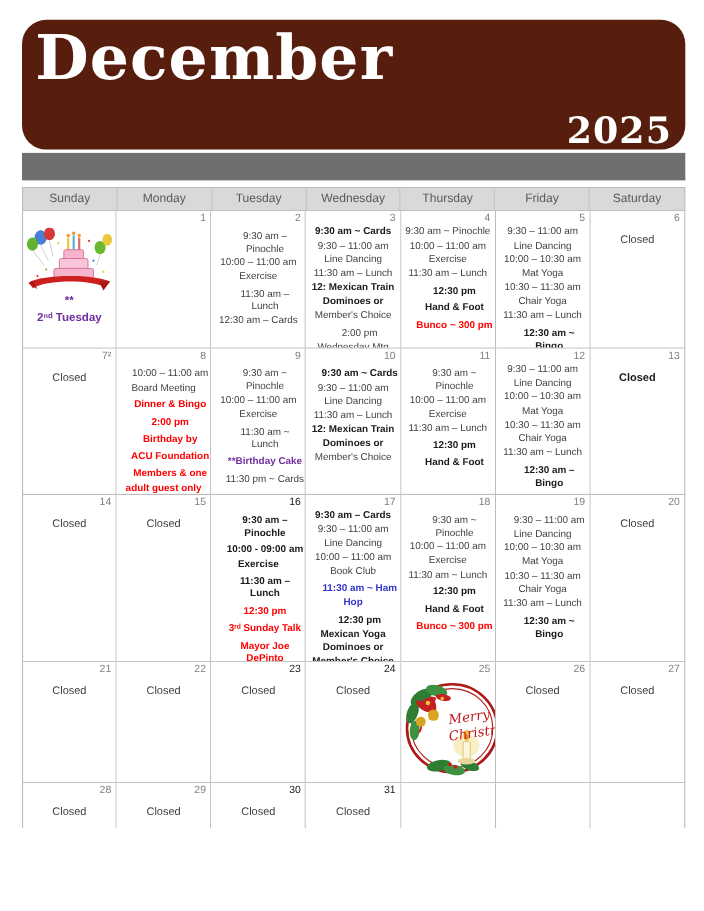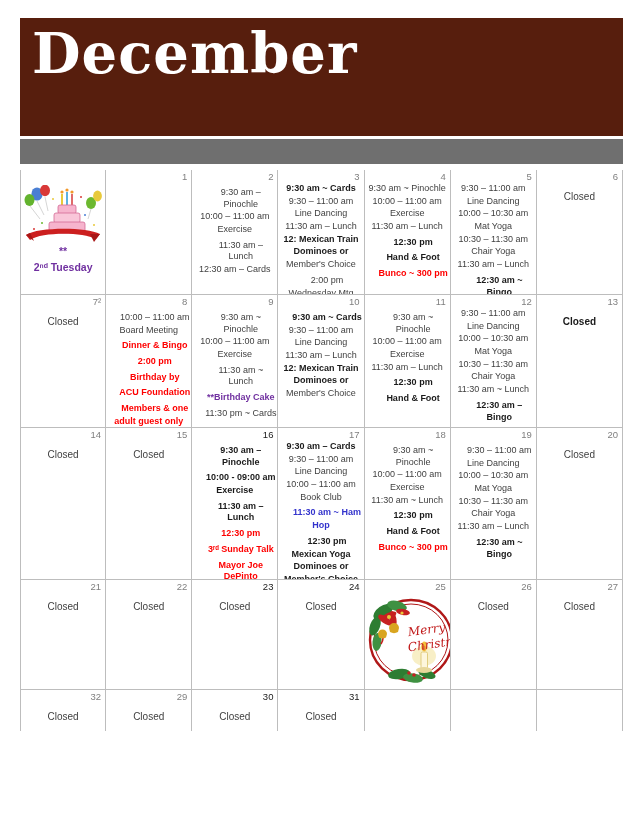--- a/index.html
+++ b/index.html
@@ -1,20 +1,20 @@
 <!DOCTYPE html>
 <html><head>
 <meta charset="utf-8">
 <style>
   html,body{margin:0;padding:0;background:#ffffff;}
   .page{position:relative;width:640px;height:828px;background:#ffffff;overflow:hidden;
         font-family:"Liberation Sans","DejaVu Sans",sans-serif;}
 
   
-  .banner{position:absolute;left:20px;top:18px;width:603px;height:118px;background:#571e0d;}
+  .banner{position:absolute;left:20px;top:18px;width:603px;height:118px;background:#571e0d;border-radius:22px;}
   .month-title{position:absolute;left:12px;top:2px;color:#ffffff;
         font-family:"DejaVu Serif","Liberation Serif",serif;font-weight:bold;
         font-size:56px;letter-spacing:1px;}
   .year-label{position:absolute;right:12px;bottom:-2px;color:#ffffff;
         font-family:"DejaVu Serif","Liberation Serif",serif;font-weight:bold;
         font-size:33px;letter-spacing:1px;}
   .gray-bar{position:absolute;left:20px;top:139px;width:603px;height:25px;background:#6f6f6f;}
 
   
   .calendar{position:absolute;left:20px;top:170px;width:603px;}
@@ -47,25 +47,35 @@
   .birthday-art{display:block;margin:2px auto 2px auto;}
   .christmas-art{display:block;margin:1px auto 0 auto;}
 </style>
 </head>
 <body>
 
 <div class="page">
 
   <div class="banner">
     <div class="month-title">December</div>
+    <div class="year-label">2025</div>
   </div>
 
   <div class="gray-bar"></div>
 
   <div class="calendar">
+    <div class="weekday-row" id="weekday-row">
+        <div class="wd">Sunday</div>
+        <div class="wd">Monday</div>
+        <div class="wd">Tuesday</div>
+        <div class="wd">Wednesday</div>
+        <div class="wd">Thursday</div>
+        <div class="wd">Friday</div>
+        <div class="wd">Saturday</div>
+      </div>
     <div id="weeks">
         <div class="week w1">
           <div class="cell">
             <div class="num"></div>
     <svg class="birthday-art" width="78" height="58" viewBox="0 0 78 58" xmlns="http://www.w3.org/2000/svg">
       <line x1="13" y1="16" x2="20" y2="30" stroke="#b8b8b8" stroke-width="0.6"></line>
       <line x1="6" y1="21" x2="16" y2="34" stroke="#b8b8b8" stroke-width="0.6"></line>
       <line x1="21" y1="12" x2="24" y2="26" stroke="#b8b8b8" stroke-width="0.6"></line>
       <ellipse cx="13" cy="9" rx="5.6" ry="6.6" fill="#4a7fd4"></ellipse>
       <ellipse cx="5.5" cy="15" rx="5" ry="6" fill="#63b32e"></ellipse>
@@ -327,21 +337,21 @@
             <div class="num">26</div>
             <div class="line n cl">Closed</div>
           </div>
           <div class="cell">
             <div class="num">27</div>
             <div class="line n cl">Closed</div>
           </div>
         </div>
         <div class="week w5">
           <div class="cell">
-            <div class="num">32</div>
+            <div class="num">28</div>
             <div class="line n cl">Closed</div>
           </div>
           <div class="cell">
             <div class="num">29</div>
             <div class="line n cl">Closed</div>
           </div>
           <div class="cell">
             <div class="num nb">30</div>
             <div class="line n cl">Closed</div>
           </div>

